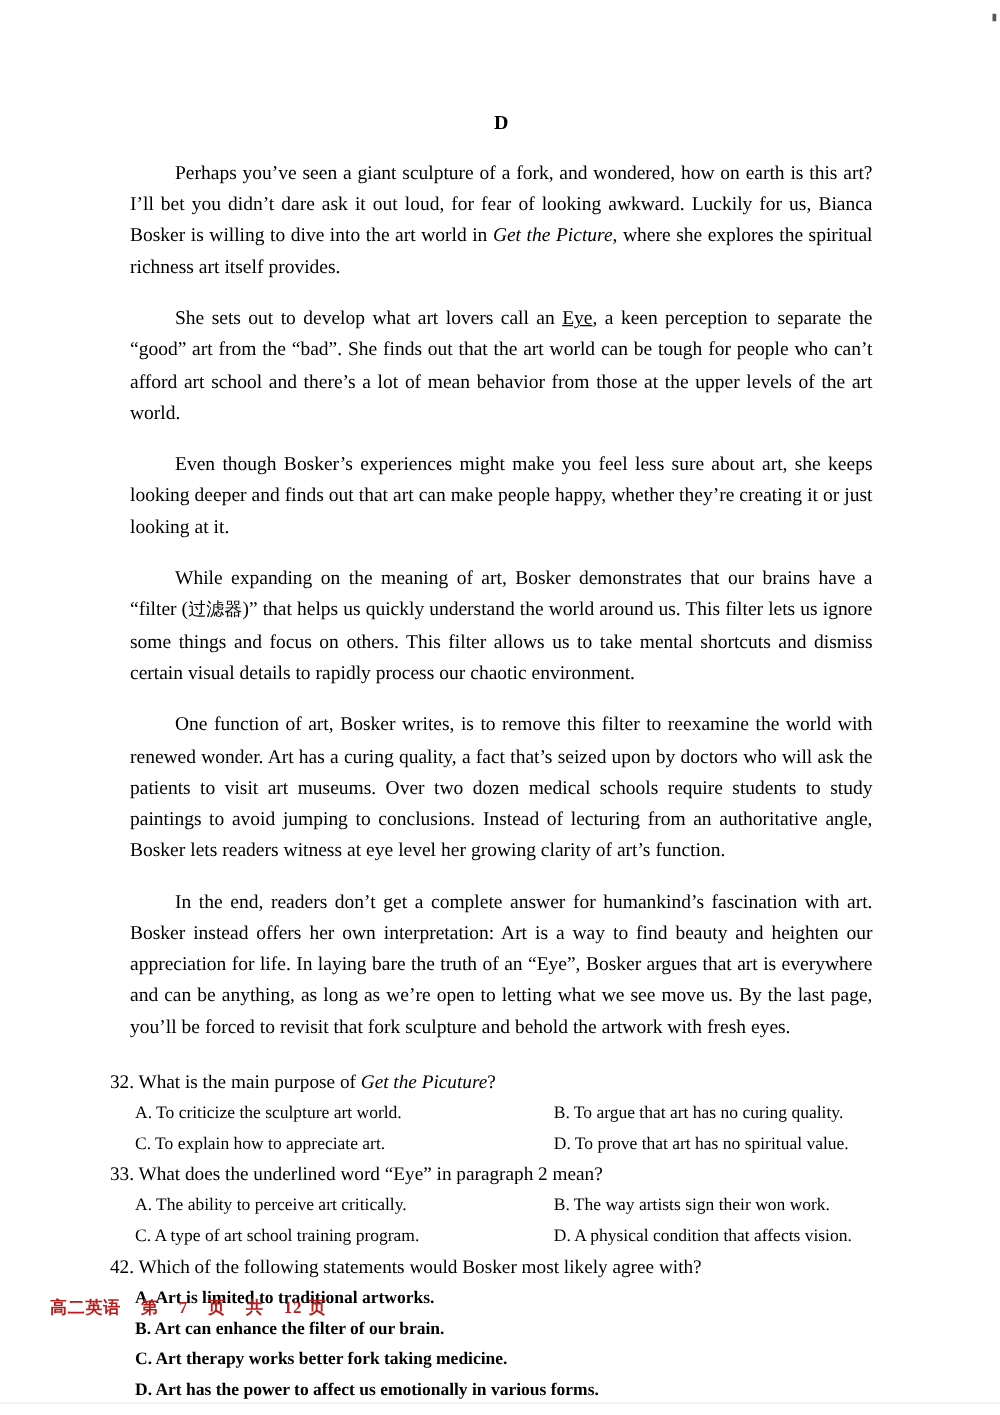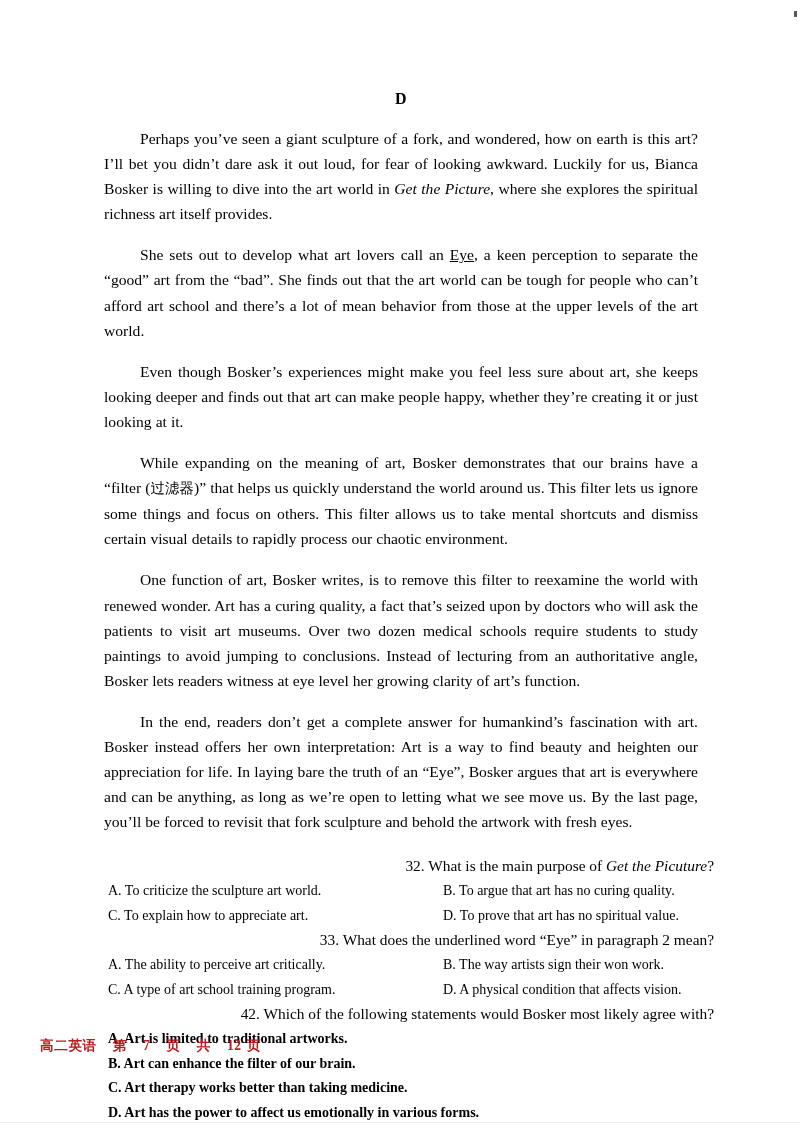--- a/index.html
+++ b/index.html
@@ -65,21 +65,21 @@
 
   .questions {
     margin-top: 20px;
   }
   .q-block { margin-bottom: 0; }
   .q-stem {
     font-size: 15.4px;
     line-height: 24.8px;
     margin: 0;
     text-indent: 0;
-    text-align: right;
+    text-align: left;
   }
   .opt-grid {
     display: grid;
     grid-template-columns: 335px 1fr;
     column-gap: 0;
   }
   .opt {
     font-size: 14px;
     line-height: 24.6px;
     padding-left: 20px;
@@ -142,21 +142,21 @@
             <div class="opt">B. The way artists sign their won work.</div>
             <div class="opt">C. A type of art school training program.</div>
             <div class="opt">D. A physical condition that affects vision.</div>
           </div>
         </div>
         <div class="q-block">
           <p class="q-stem"><span>42. Which of the following statements would Bosker most likely agree with?</span></p>
           <div class="opt-stack">
             <div class="opt">A. Art is limited to traditional artworks.</div>
             <div class="opt">B. Art can enhance the filter of our brain.</div>
-            <div class="opt">C. Art therapy works better than taking medicine.</div>
+            <div class="opt">C. Art therapy works better fork taking medicine.</div>
             <div class="opt">D. Art has the power to affect us emotionally in various forms.</div>
           </div>
         </div>
       </div>
 
   </div>
 
   <div class="footer">
     <span>高二英语</span>
     <span>&nbsp;</span>

